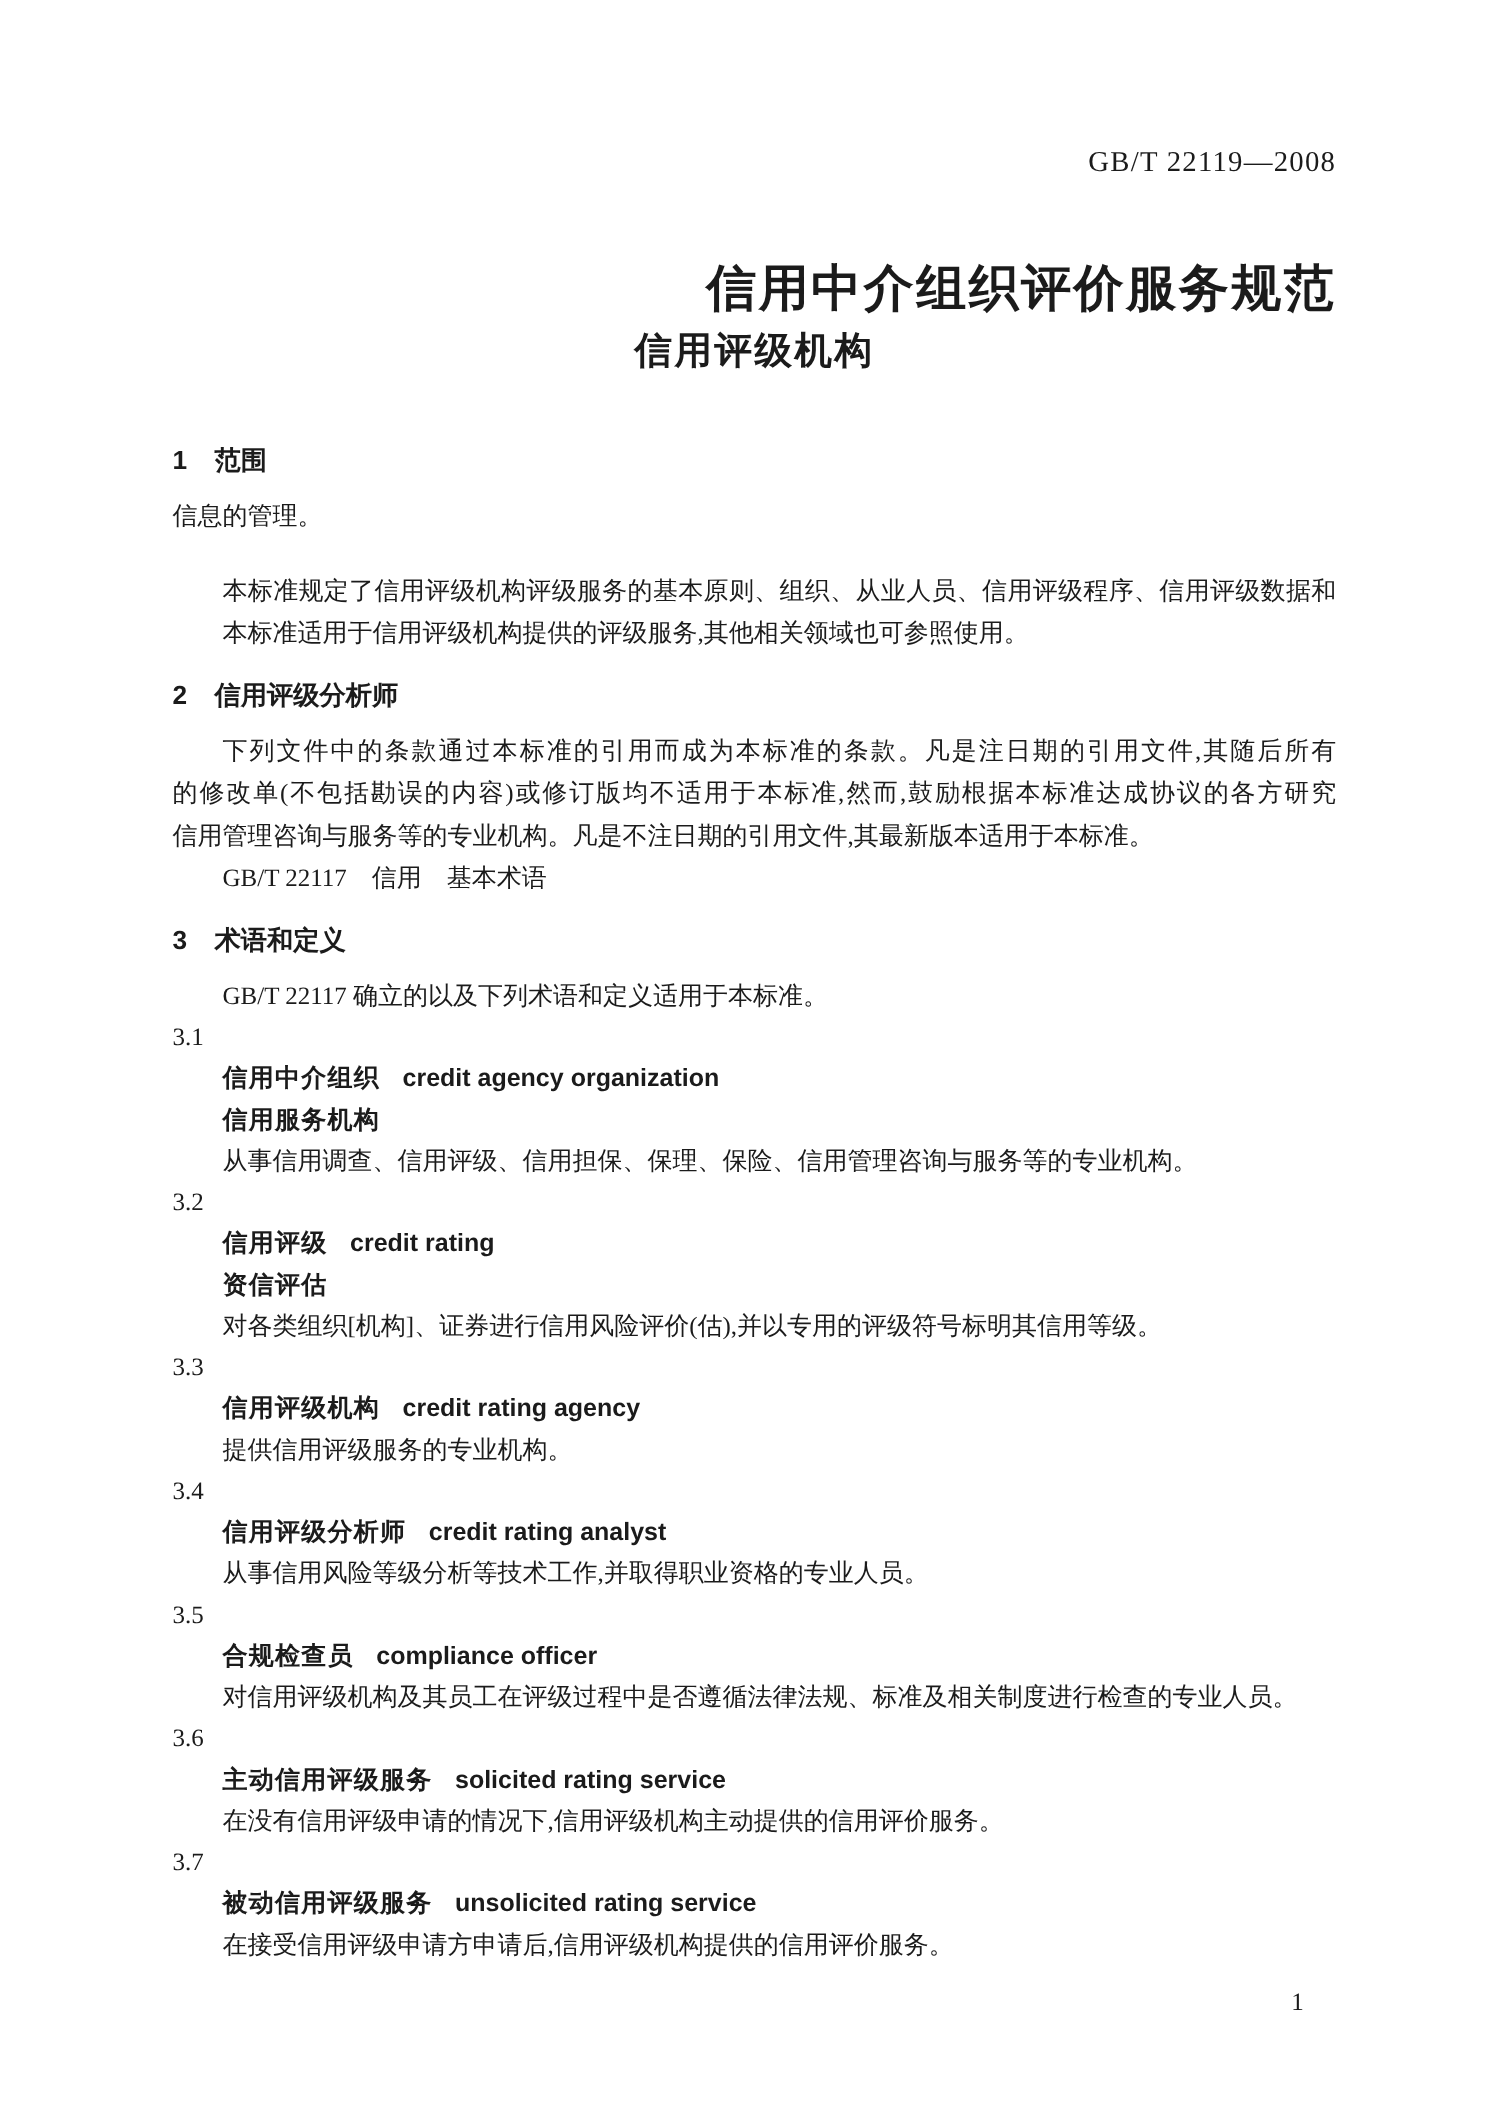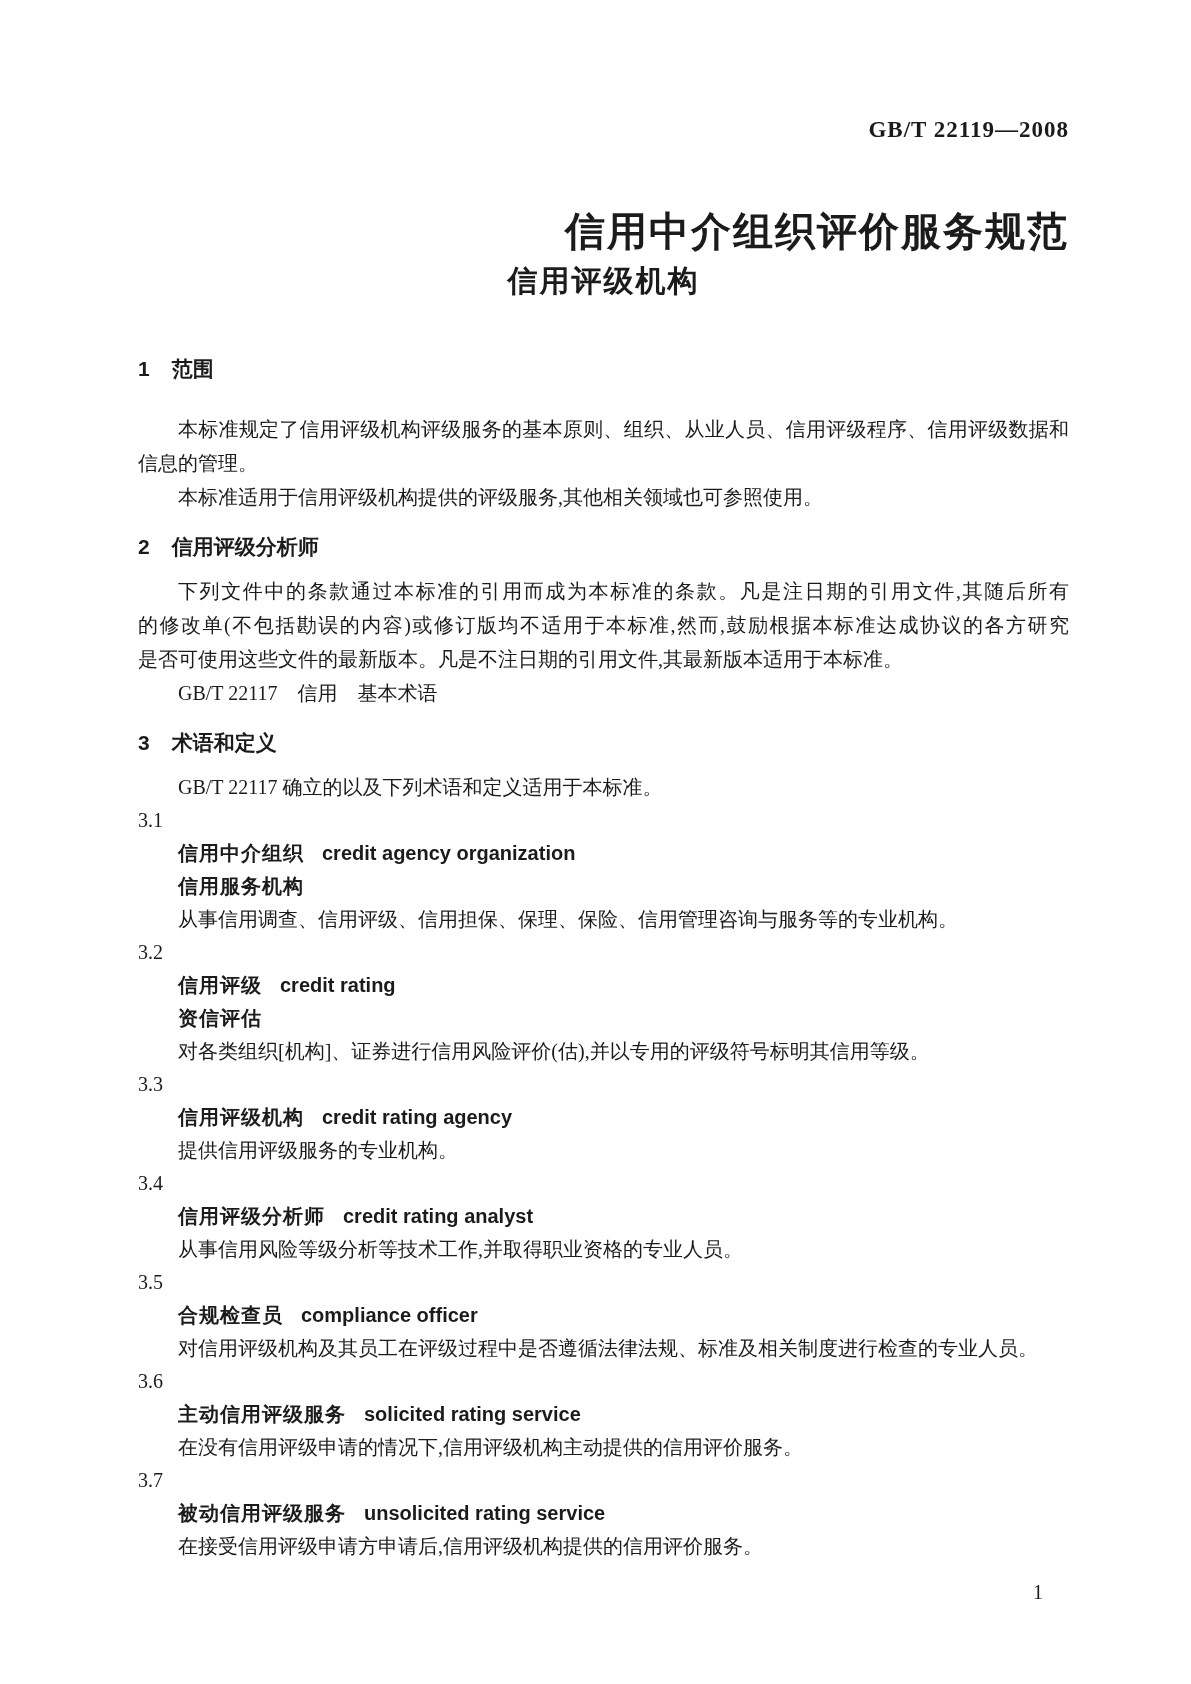--- a/index.html
+++ b/index.html
@@ -17,21 +17,21 @@
     box-sizing: border-box;
     padding: 0 122px 0 138px;
     overflow: hidden;
     font-family: "Liberation Serif", "DejaVu Serif", serif;
   }
 
   .doc-code {
     margin-top: 116px;
     text-align: right;
     font-family: "Liberation Serif", "DejaVu Serif", serif;
-    font-weight: bold;
+    font-weight: normal;
     font-size: 23px;
     line-height: 28px;
     letter-spacing: 1px;
   }
   .title-1 {
     margin-top: 66px;
     text-align: right;
     font-family: "Liberation Sans", "DejaVu Sans", sans-serif;
     font-weight: bold;
     font-size: 40px;
@@ -119,30 +119,30 @@
 <div class="page">
 
   <div class="doc-code">GB/T 22119—2008</div>
 
   <div class="title-1">信用中介组织评价服务规范</div>
   <div class="title-2">信用评级机构</div>
 
   <div class="sec-h first">
     <span class="h-num">1</span><span class="h-title">范围</span>
   </div>
+  <div class="line">信息的管理。</div>
   <div class="line jline ind" style="margin-top:26px;">本标准规定了信用评级机构评级服务的基本原则、组织、从业人员、信用评级程序、信用评级数据和</div>
-  <div class="line">信息的管理。</div>
   <div class="line ind">本标准适用于信用评级机构提供的评级服务,其他相关领域也可参照使用。</div>
 
   <div class="sec-h">
     <span class="h-num">2</span><span class="h-title">信用评级分析师</span>
   </div>
   <div class="line jline ind">下列文件中的条款通过本标准的引用而成为本标准的条款。凡是注日期的引用文件,其随后所有</div>
   <div class="line jline">的修改单(不包括勘误的内容)或修订版均不适用于本标准,然而,鼓励根据本标准达成协议的各方研究</div>
-  <div class="line">是否可使用这些文件的最新版本。凡是不注日期的引用文件,其最新版本适用于本标准。</div>
+  <div class="line">信用管理咨询与服务等的专业机构。凡是不注日期的引用文件,其最新版本适用于本标准。</div>
   <div class="line ind">GB/T 22117　信用　基本术语</div>
 
   <div class="sec-h">
     <span class="h-num">3</span><span class="h-title">术语和定义</span>
   </div>
   <div class="line ind">GB/T 22117 确立的以及下列术语和定义适用于本标准。</div>
 
   <div class="term-block">
     <div class="term-num">3.1</div>
     <div class="term-line">

